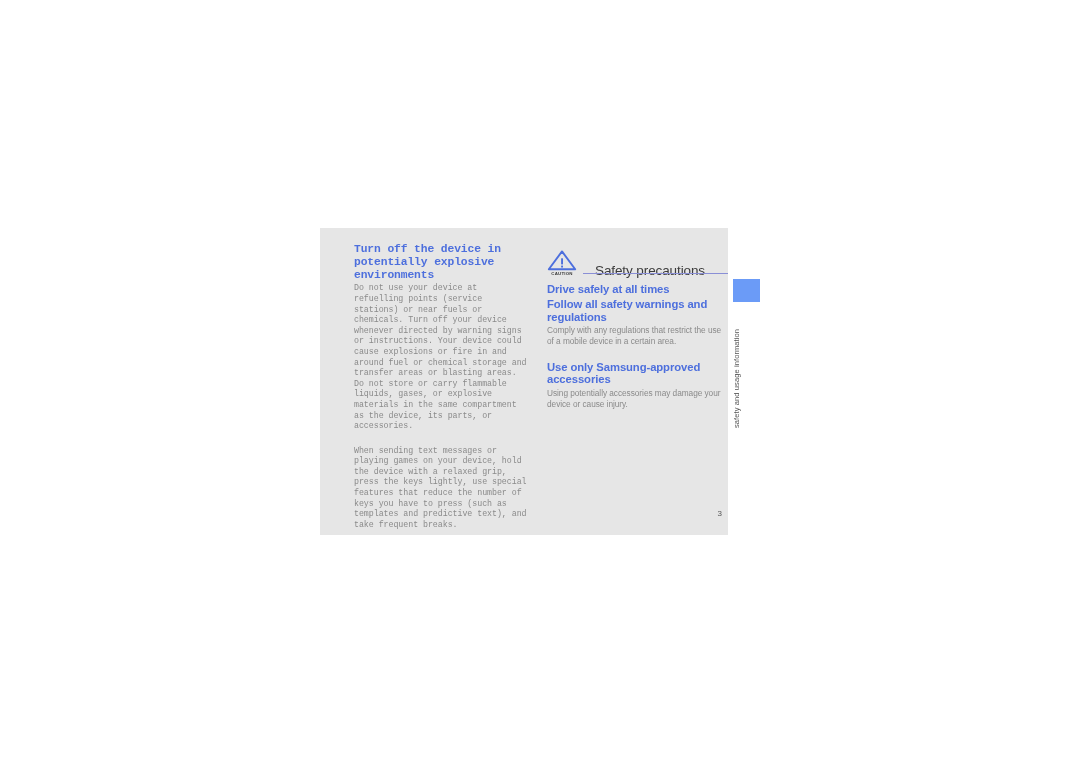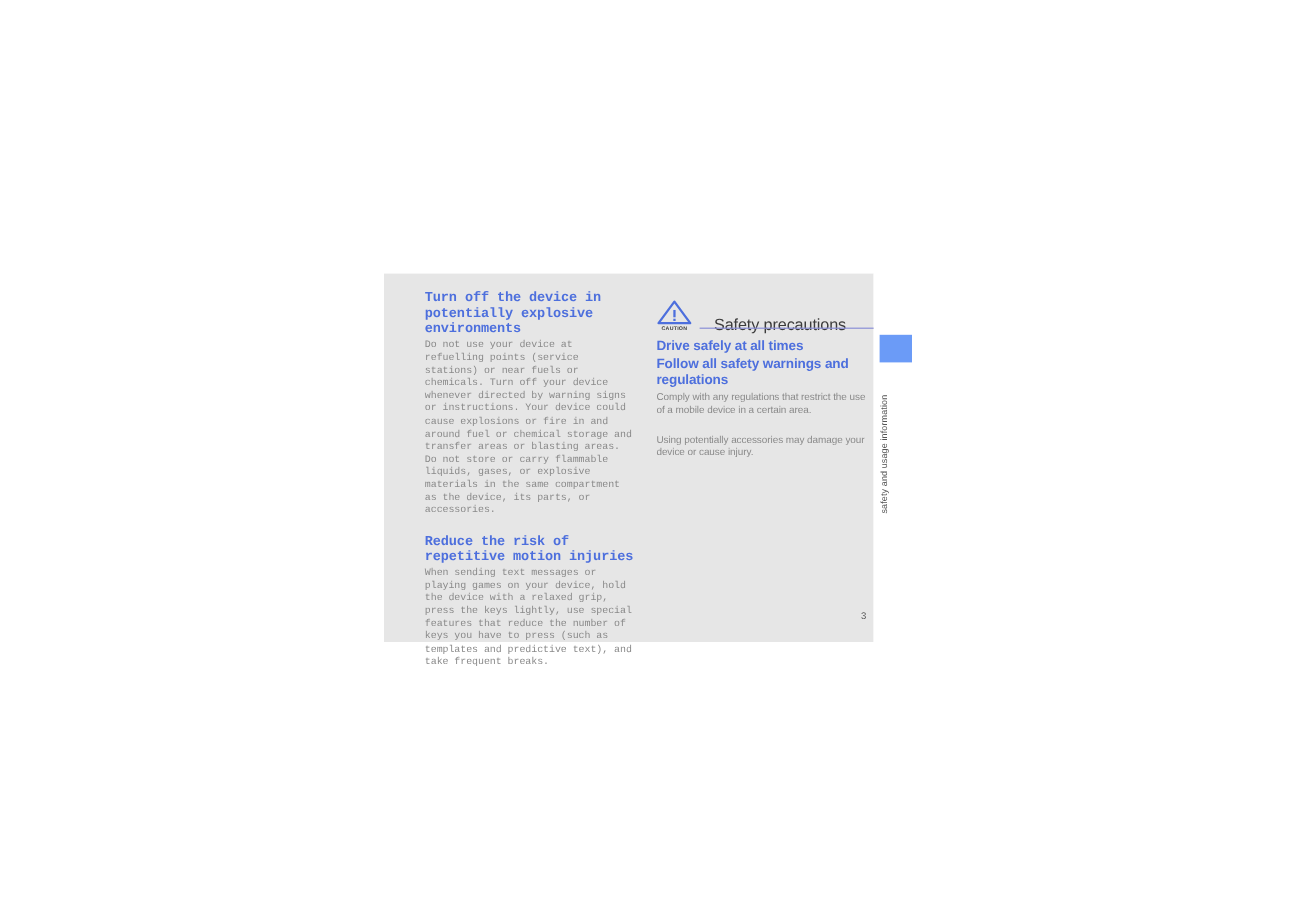--- a/index.html
+++ b/index.html
@@ -158,21 +158,20 @@
 
 <div id="section-tab"></div>
 
 <div id="running-head">safety and usage information</div>
 
 <div id="left-column" class="column">
 
   <h3 class="sub-heading">Turn off the device in potentially explosive environments</h3>
   <p class="body-text">Do not use your device at refuelling points (service stations) or near fuels or chemicals. Turn off your device whenever directed by warning signs or instructions. Your device could cause explosions or fire in and around fuel or chemical storage and transfer areas or blasting areas. Do not store or carry flammable liquids, gases, or explosive materials in the same compartment as the device, its parts, or accessories.</p>
 
-  <h3 class="sub-heading">Reduce the risk of repetitive motion injuries</h3>
   <p class="body-text">When sending text messages or playing games on your device, hold the device with a relaxed grip, press the keys lightly, use special features that reduce the number of keys you have to press (such as templates and predictive text), and take frequent breaks.</p>
 
 </div>
 
 <div id="precautions-header">
 
   <div id="caution-icon">
     <svg width="30" height="21" viewBox="0 0 30 21" aria-hidden="true">
       <path d="M15 1.4 L28.2 19.3 L1.8 19.3 Z" fill="none" stroke="#4d6fdd" stroke-width="1.9" stroke-linejoin="round"></path>
       <rect x="14.1" y="8.3" width="1.9" height="6.1" fill="#4d6fdd"></rect>
@@ -186,17 +185,18 @@
   <div id="title-rule"></div>
 </div>
 
 <div id="right-column" class="column">
 
   <h3 class="sub-heading">Drive safely at all times</h3>
 
   <h3 class="sub-heading">Follow all safety warnings and regulations</h3>
   <p class="body-text">Comply with any regulations that restrict the use of a mobile device in a certain area.</p>
 
+  <h3 class="sub-heading">Use only Samsung-approved accessories</h3>
   <p class="body-text">Using potentially accessories may damage your device or cause injury.</p>
 
 </div>
 
 <div id="page-number">3</div>
 
 </body></html>

